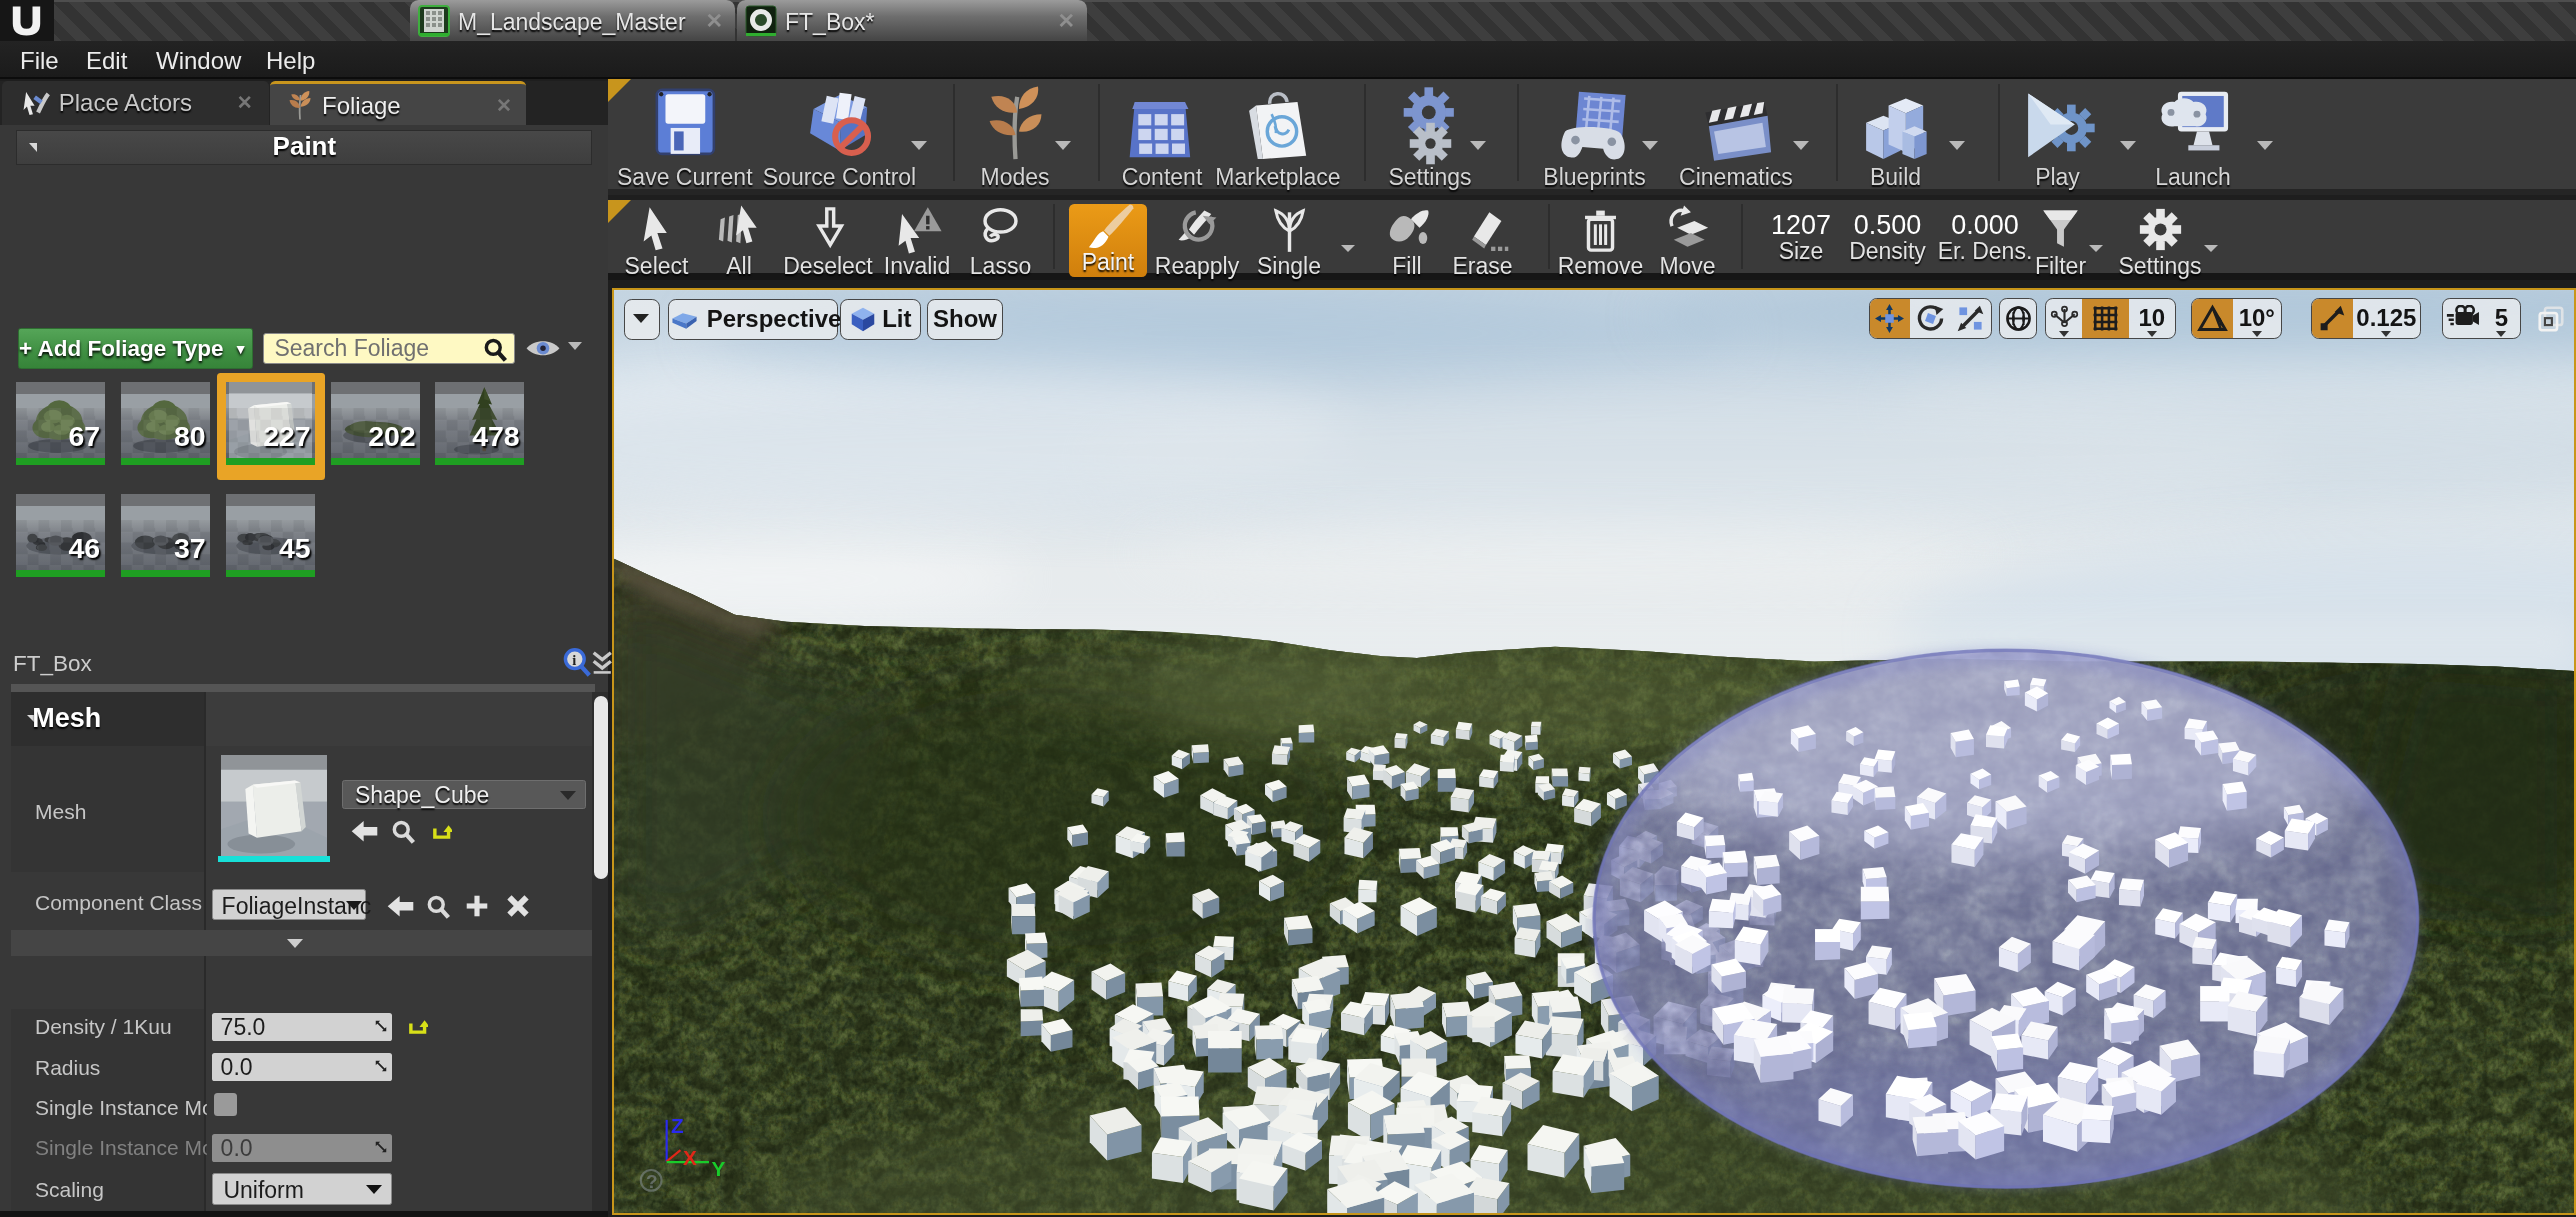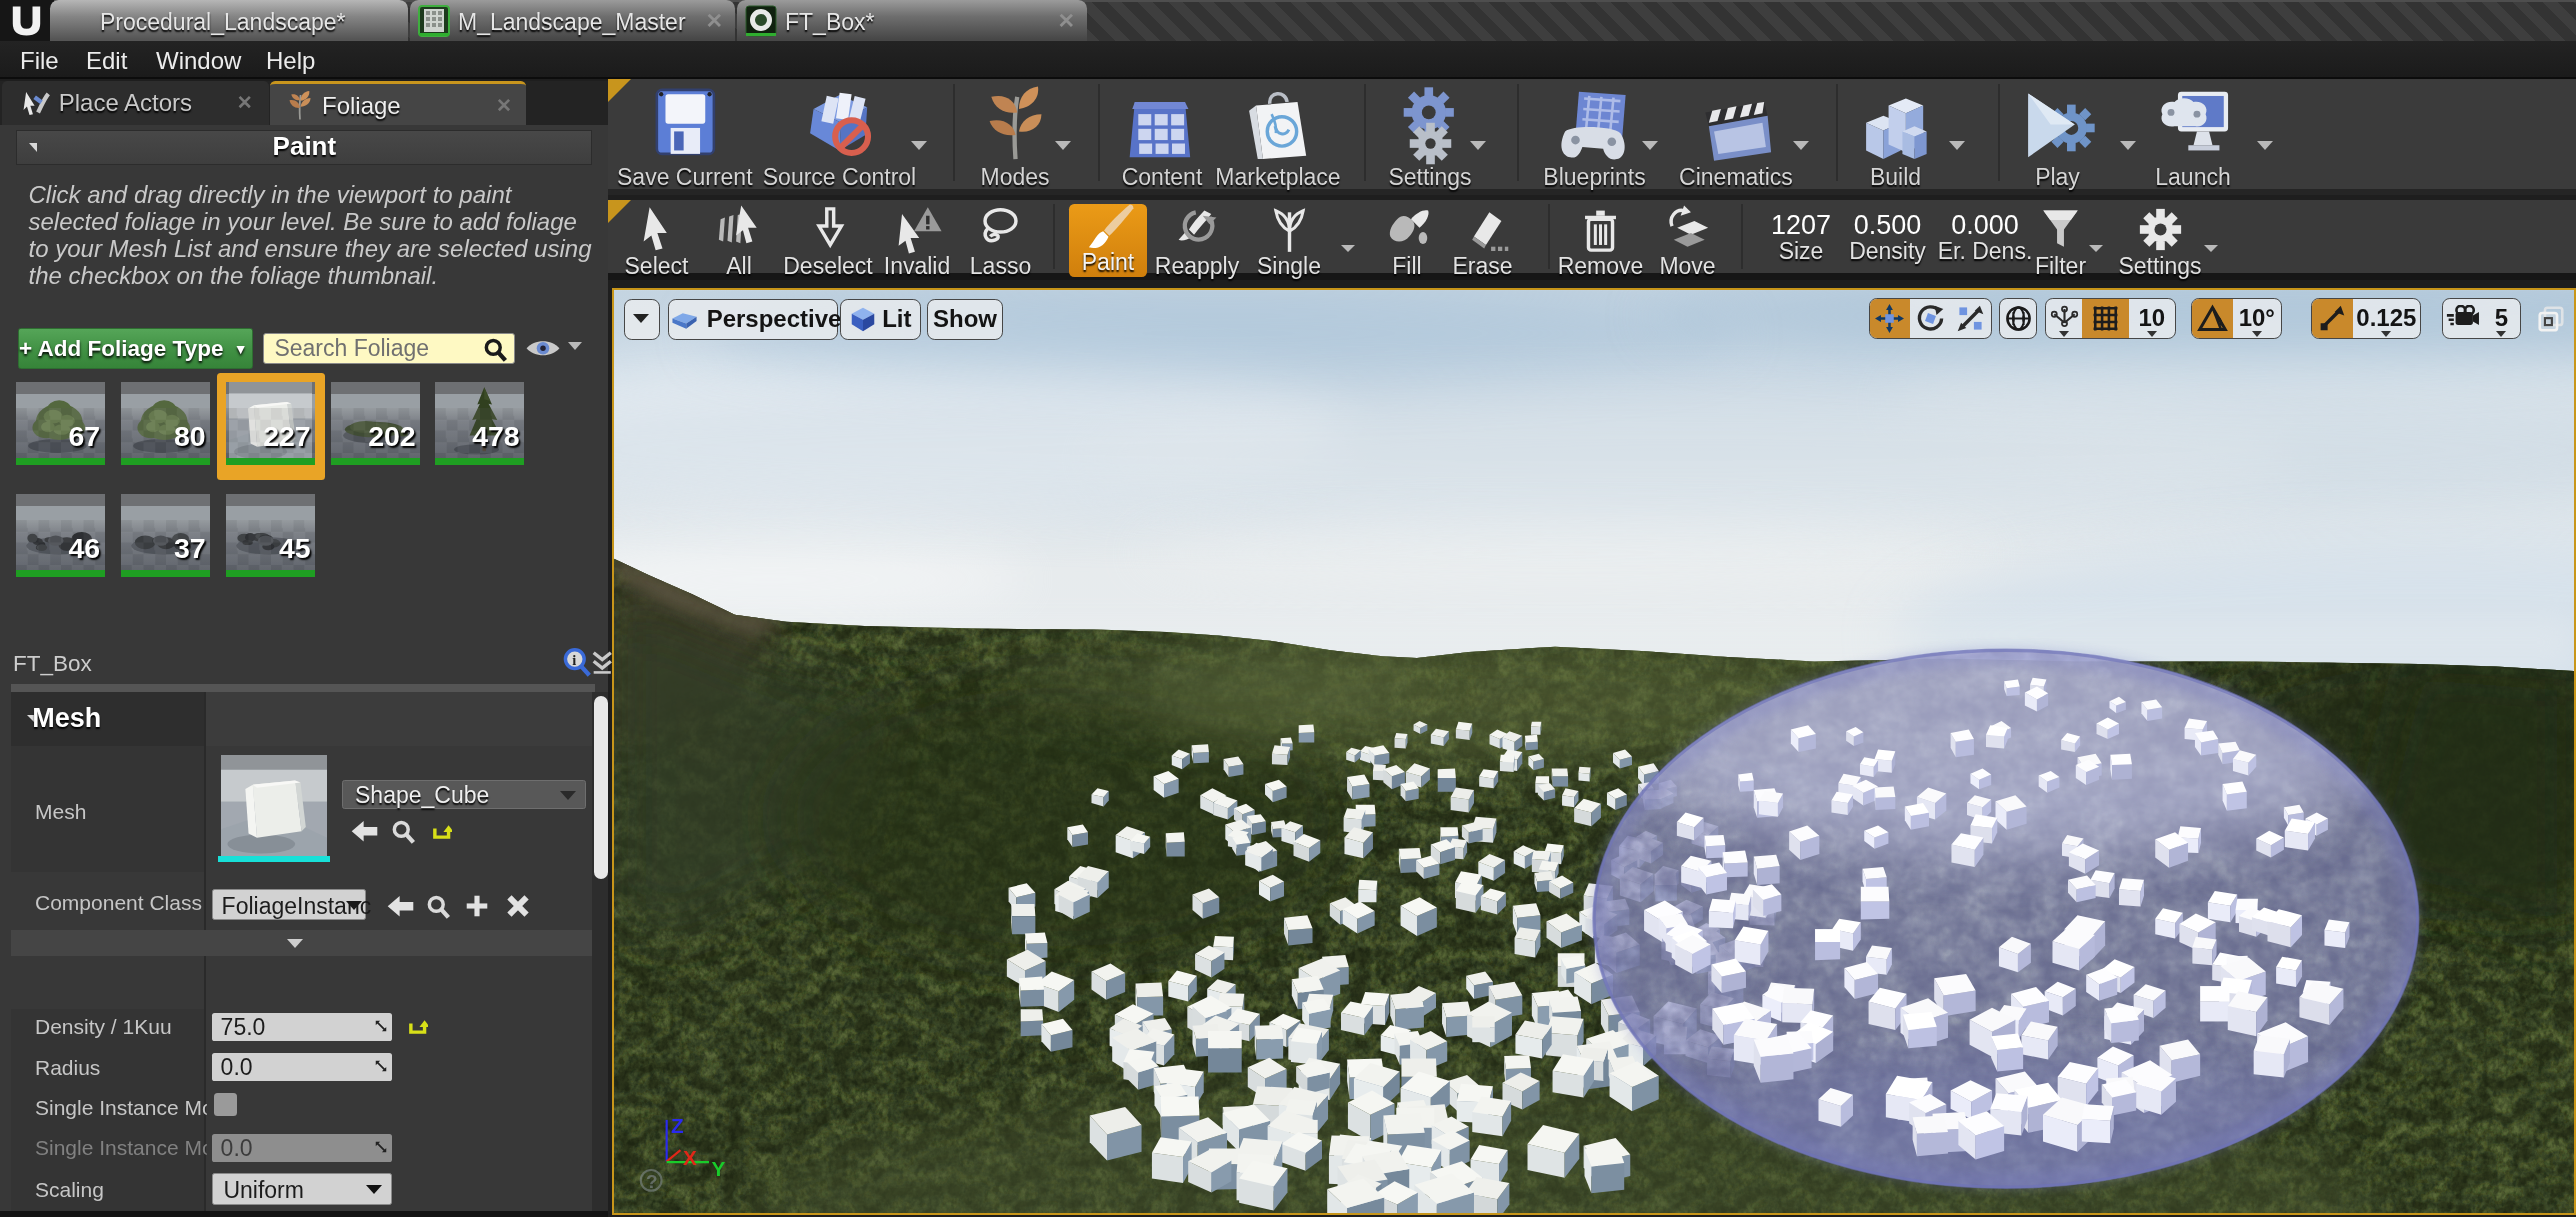--- a/index.html
+++ b/index.html
@@ -81,23 +81,20 @@
 .vgrp{position:absolute;top:7.8px;height:41px;background:rgba(233,236,238,0.82);border:1.7px solid #464646;
  border-radius:7.8px;overflow:hidden;display:flex}
 .vcell{height:100%;display:flex;align-items:center;justify-content:center;color:#141414;
  font-size:24px;font-weight:bold;position:relative}
 .vcell.on{background:#c9892b}
 .tinyarr{position:absolute;bottom:0.9px;left:50%;margin-left:-5.2px;width:0;height:0;
  border-left:5.2px solid transparent;border-right:5.2px solid transparent;border-top:6px solid #333}
 </style></head>
 <body>
 <div class="abs" id="tabbar">
- <div class="abs dtab" id="tab1">
-      <span class="lbl" style="left:50px">Procedural_Landscape*</span>
-    </div>
  <div class="abs dtab" id="tab2">
       <svg class="ticon" style="left:7.8px" width="32" height="32" viewBox="0 0 32 32">
 <rect x="1" y="1" width="30" height="30" rx="3" fill="#1d3a1d" stroke="#3fae3f" stroke-width="2"></rect>
 <rect x="6" y="4" width="20" height="23" fill="#cfd4cf"></rect>
 <g fill="#8a908a">
           <rect x="8" y="6" width="4" height="4"></rect>
           <rect x="14" y="6" width="4" height="4"></rect>
           <rect x="20" y="6" width="4" height="4"></rect>
 <rect x="8" y="12" width="4" height="4"></rect>
           <rect x="14" y="12" width="4" height="4"></rect>
@@ -149,21 +146,20 @@
 <path d="M25 18 C25 8 31 2 40 1 C41 10 34 17 25 18Z" fill="#cf9159"></path>
 <path d="M24 30 C15 31 8 26 6 17 C16 15 23 21 24 30Z" fill="#b87c4c"></path>
 <path d="M25 28 C26 19 33 13 42 13 C42 22 34 28 25 28Z" fill="#c98e58"></path>
 <path d="M24 17 C17 18 11 14 9 7 C17 5 23 10 24 17Z" fill="#c08452"></path>
         </svg>
         <span class="lbl" style="left:52px">Foliage</span>
         <span class="x" style="left:226px">✕</span>
       </div>
  </div>
  <div class="abs" id="painthdr"><div class="tri" style="left:12px;top:12px;border-left:8.6px solid transparent;border-top:9.5px solid #d8d8d8"></div>Paint</div>
- <div class="abs" id="instr">Click and drag directly in the viewport to paint<br>selected foliage in your level. Be sure to add foliage<br>to your Mesh List and ensure they are selected using<br>the checkbox on the foliage thumbnail.</div>
  <div class="abs" id="addbtn">+ Add Foliage Type<span style="position:absolute;right:4.3px;top:0;font-size:14px">▼</span></div>
  <div class="abs" id="searchbox">
       <span style="position:absolute;left:10.4px">Search Foliage</span>
       <svg style="position:absolute;left:218px;top:2.6px" width="26" height="26" viewBox="0 0 30 30">
 <circle cx="13" cy="12" r="8" fill="none" stroke="#1a1a1a" stroke-width="4"></circle>
 <line x1="19" y1="18" x2="27" y2="27" stroke="#1a1a1a" stroke-width="5"></line>
       </svg>
     </div>
  <svg class="abs" style="left:525px;top:256px" width="36" height="22.5" viewBox="0 0 46 28">
 <path d="M2 14 C12 2 34 2 44 14 C34 26 12 26 2 14Z" fill="#c9c9c9"></path>

